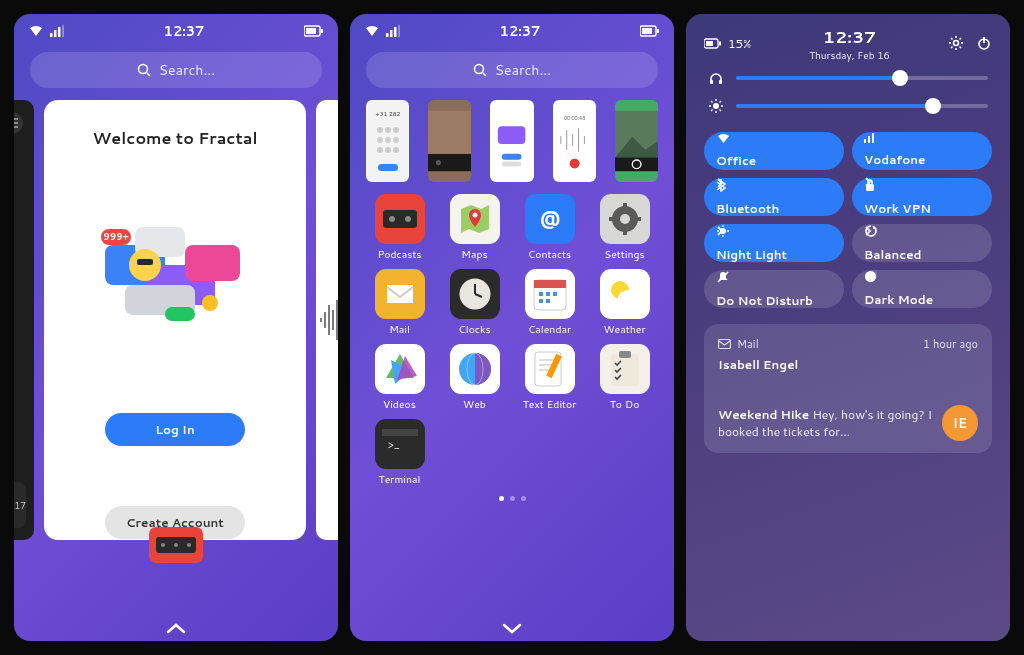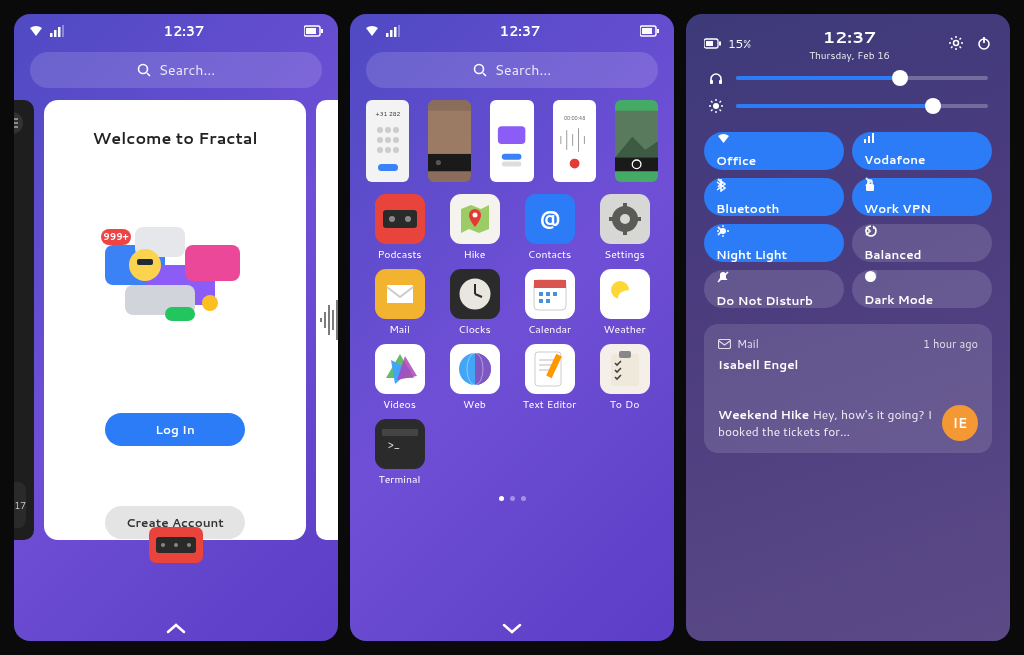--- a/index.html
+++ b/index.html
@@ -275,21 +275,21 @@
         <div class="applabel">Podcasts</div>
       </div>
       <div class="appitem">
         <div class="appicon" style="background:#f5f3ee">
           <svg width="36" height="36" viewBox="0 0 36 36">
             <polygon points="4,8 14,4 24,8 32,4 32,28 22,32 12,28 4,32" fill="#9ccc65"></polygon>
             <path d="M18 8a6 6 0 016 6c0 5-6 12-6 12s-6-7-6-12a6 6 0 016-6" fill="#e53935"></path>
             <circle cx="18" cy="14" r="2.5" fill="#fff"></circle>
           </svg>
         </div>
-        <div class="applabel">Hike</div>
+        <div class="applabel">Maps</div>
       </div>
       <div class="appitem">
         <div class="appicon" style="background:#2b7cf6">
           <svg width="30" height="30" viewBox="0 0 30 30">
             <text x="15" y="21" font-size="20" fill="#fff" text-anchor="middle" font-weight="700">@</text>
           </svg>
         </div>
         <div class="applabel">Contacts</div>
       </div>
       <div class="appitem">

